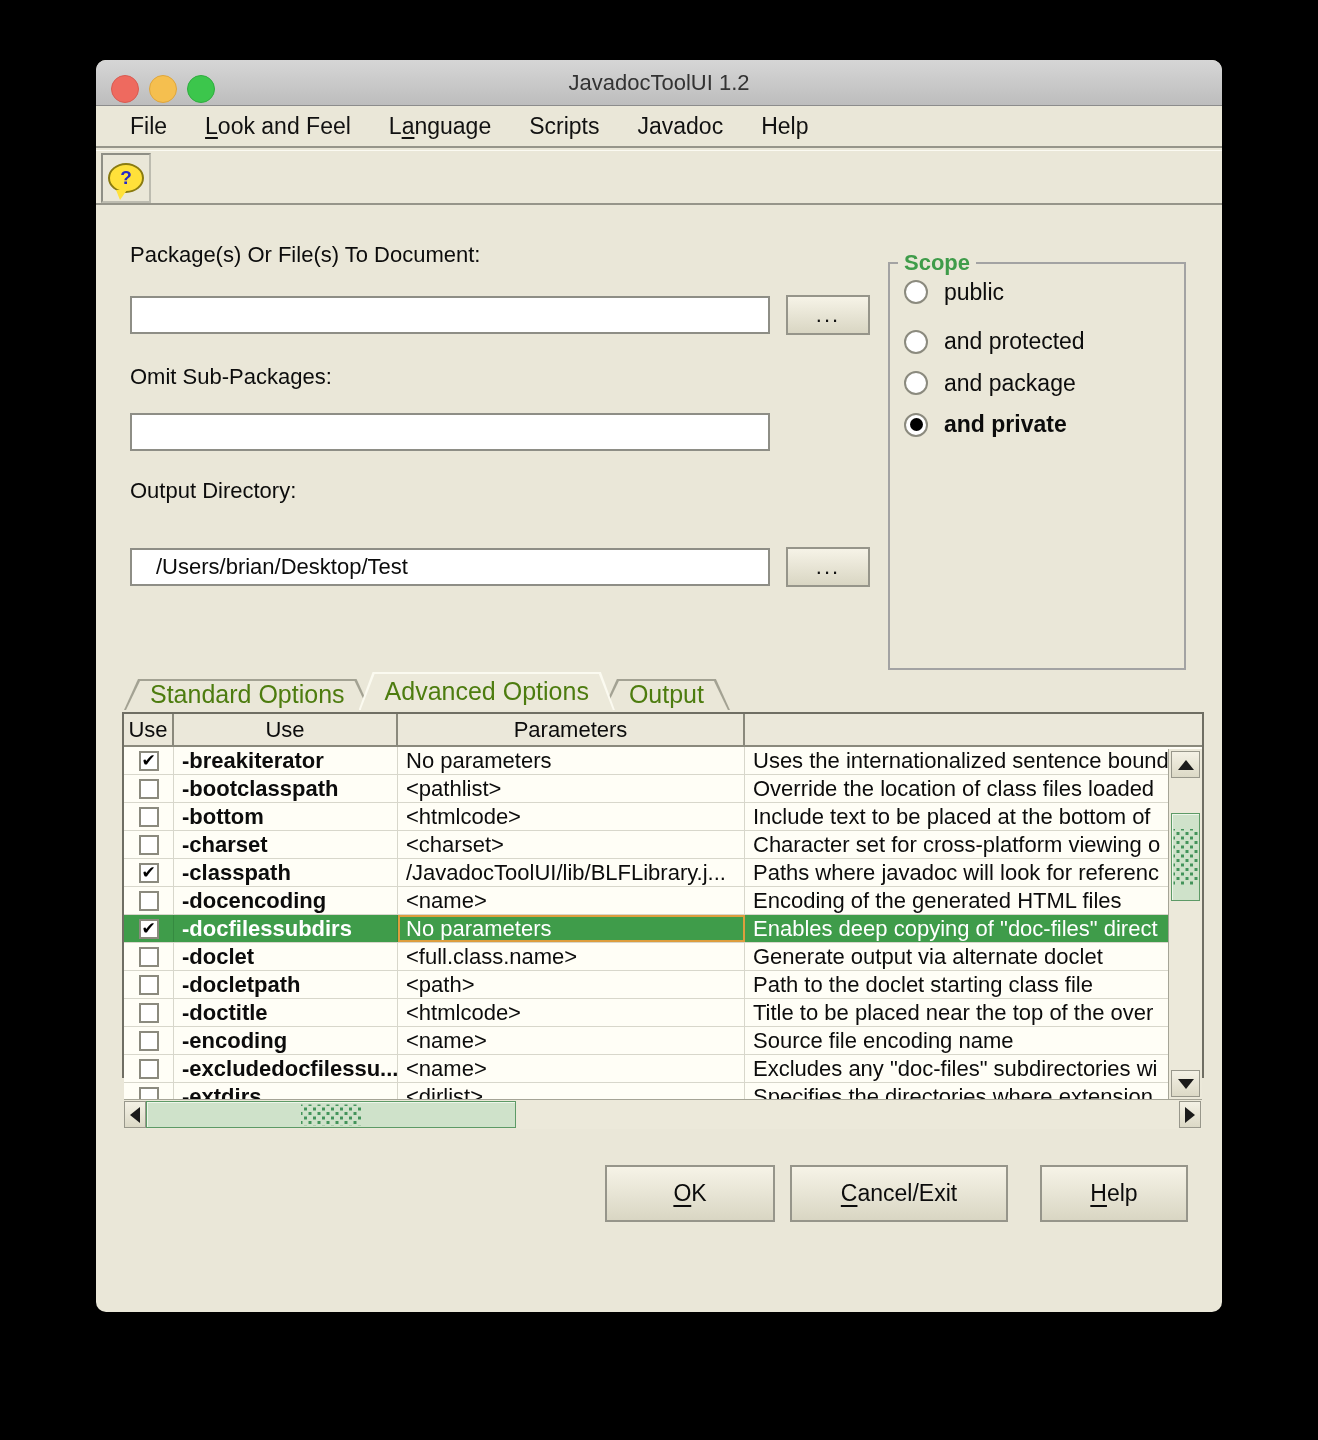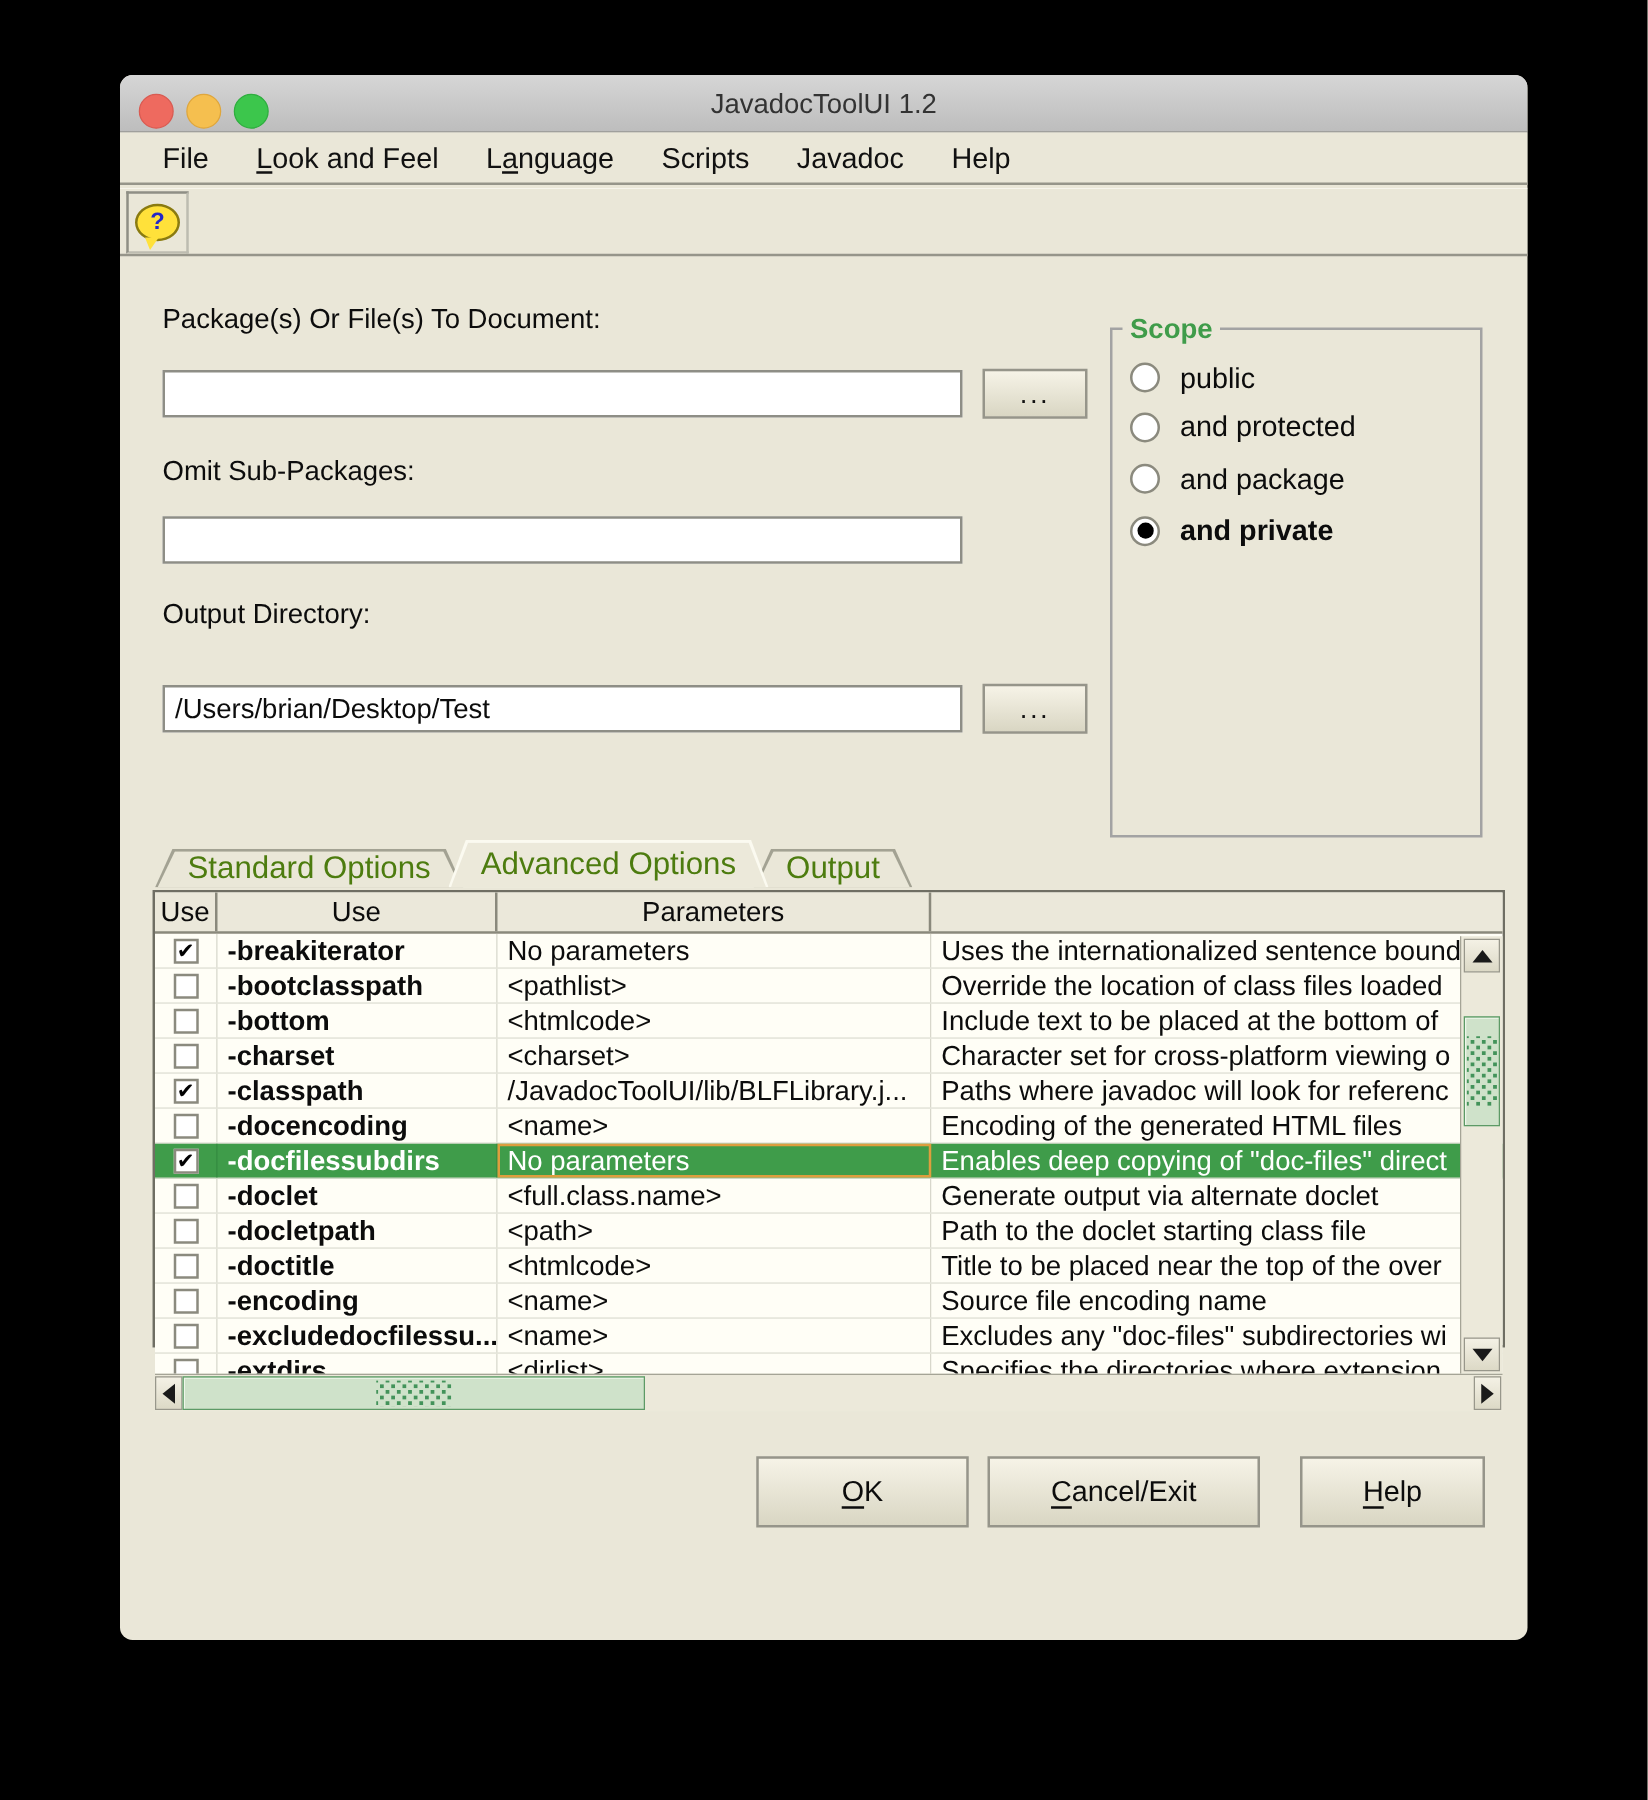--- a/index.html
+++ b/index.html
@@ -48,21 +48,21 @@
   }
   .balloon{position:relative;width:32px;height:26px;background:#ffe13a;border:2px solid #8a7b10;border-radius:50%;
     display:flex;align-items:center;justify-content:center;font-size:19px;font-weight:bold;color:#2427c8;}
   .balloon::after{content:"";position:absolute;left:6px;bottom:-9px;width:0;height:0;
     border-left:4px solid transparent;border-right:7px solid transparent;border-top:10px solid #ffe13a;}
   
   .flabel{position:absolute;font-size:22px;color:#0c0c0c;}
   .tfield{
     position:absolute;width:640px;height:38px;background:#fff;
     border:2px solid #8e8e86;box-sizing:border-box;
-    font-size:22px;font-family:"Liberation Sans",sans-serif;padding:0 8px;color:#0c0c0c;outline:none;
+    font-size:22px;font-family:"Liberation Sans",sans-serif;padding:0 24px;color:#0c0c0c;outline:none;
   }
   .browse-btn{
     position:absolute;width:84px;height:40px;box-sizing:border-box;
     background:linear-gradient(#f6f3e7,#d9d6c3);border:2px solid #96958a;
     font-size:22px;color:#111;display:flex;align-items:center;justify-content:center;
     letter-spacing:2px;cursor:default;
   }
   
   .scope{
     position:absolute;left:792px;top:202px;width:298px;height:408px;
@@ -177,21 +177,21 @@
   <div class="flabel" style="left:34px;top:304px;">Omit Sub-Packages:</div>
   <input class="tfield" style="left: 34px; top: 353px;" value="">
 
   <div class="flabel" style="left:34px;top:418px;">Output Directory:</div>
   <input class="tfield" style="left: 34px; top: 488px;" value="/Users/brian/Desktop/Test">
   <div class="browse-btn" style="left:690px;top:487px;">...</div>
 
   <div class="scope">
     <div class="scope-title">Scope</div>
     <div id="scope-options">
-        <div class="radio-row" style="top: 24px;">
+        <div class="radio-row" style="top: 14px;">
           <span class="radio"></span>
           <span class="radio-label">public</span>
         </div>
         <div class="radio-row" style="top: 63.5px; align-items: center;">
           <span class="radio"></span>
           <span class="radio-label">and protected</span>
         </div>
         <div class="radio-row" style="top: 105px;">
           <span class="radio"></span>
           <span class="radio-label">and package</span>

